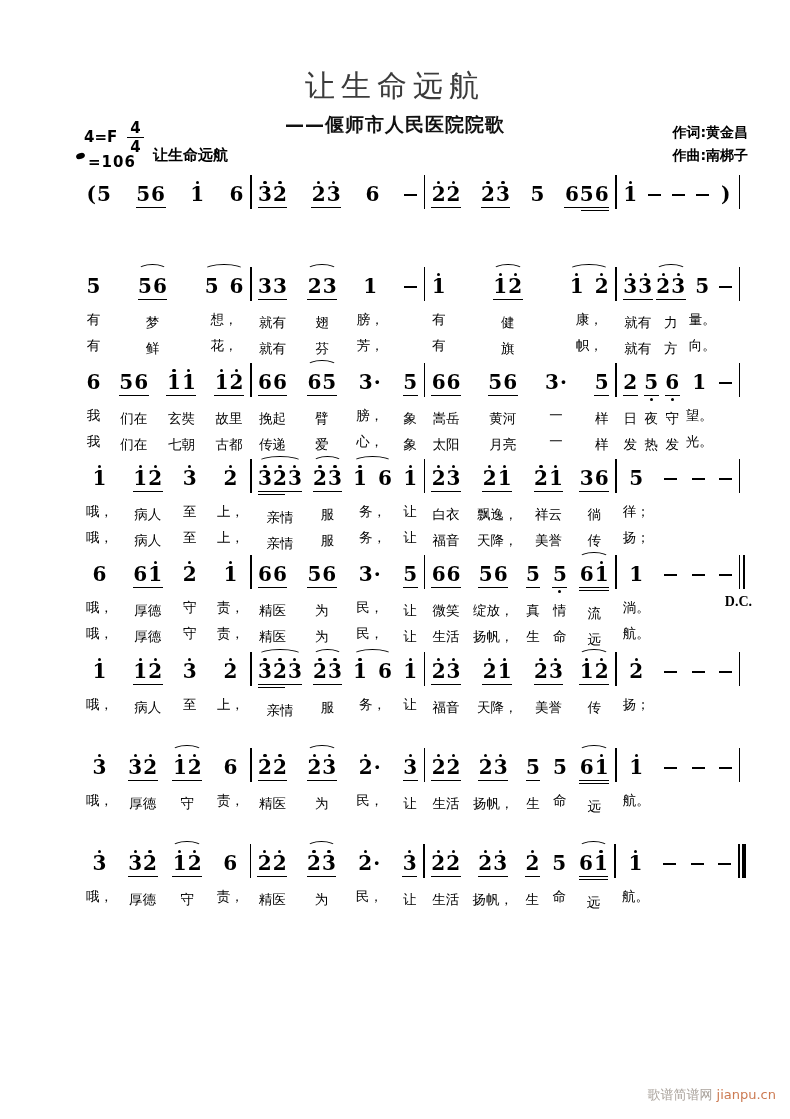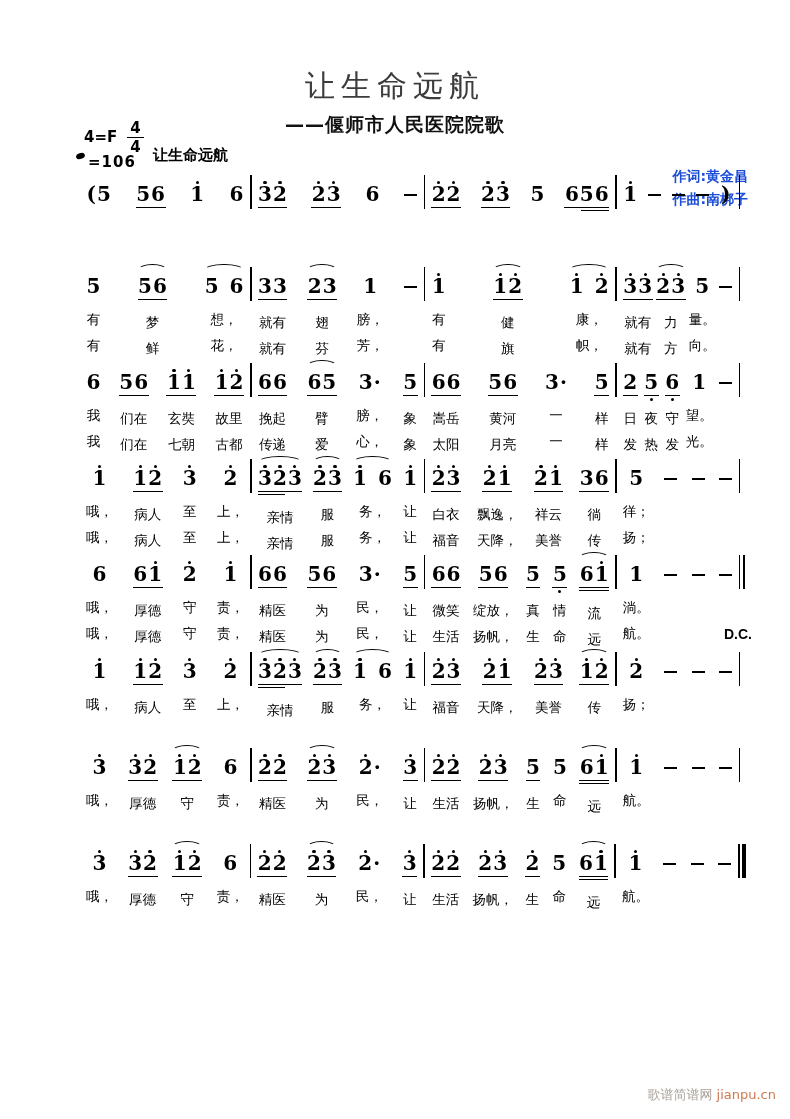--- a/index.html
+++ b/index.html
@@ -12,21 +12,21 @@
     position:absolute;left:0;right:0;top:66px;text-align:center;
     font-family:"DejaVu Serif","DejaVu Sans",serif;font-size:30px;
     font-weight:500;color:#3c3c3c;letter-spacing:6px;
   }
   .subtitle{
     position:absolute;left:0;right:0;top:112px;text-align:center;
     font-size:19px;font-weight:bold;color:#111;letter-spacing:1px;
   }
   .credits{
     position:absolute;right:42px;top:121px;text-align:left;
-    font-size:14px;font-weight:bold;line-height:23px;color:#1d4ed8;margin-top:44px;
+    font-size:14px;font-weight:bold;line-height:23px;color:#000000;
   }
   .keyrow{position:absolute;left:84px;top:120px;display:flex;align-items:flex-start;}
   .keysig{font-size:15px;font-weight:bold;margin-top:8px;}
   .timesig{margin-left:10px;text-align:center;font-size:15px;font-weight:bold;line-height:16px;}
   .timesig .num{border-bottom:1.5px solid #000;padding:0 3px 1px 3px;}
   .timesig .den{padding-top:1px;}
   .temporow{position:absolute;left:76px;top:153px;display:flex;}
   .notehead{width:9px;height:6px;background:#000;border-radius:50%;transform:rotate(-18deg);margin-right:3px;}
   .tempoval{font-size:15px;font-weight:bold;letter-spacing:1px;}
   .expression{position:absolute;left:153px;top:146px;font-size:15px;font-weight:bold;}
@@ -55,22 +55,22 @@
   .ul.part.t{align-self:flex-end;}
   .bd{height:6px;display:flex;align-items:center;justify-content:center;align-self:stretch;}
   .lyr{margin-top:9px;font-size:13.5px;line-height:15px;height:15px;white-space:nowrap;
        font-weight:500;color:#000;}
   .lyr.v2{margin-top:11px;}
   .bar{width:1.6px;background:#000;height:34px;margin-top:3px;flex:none;}
   .endgrp{display:flex;margin-top:3px;flex:none;}
   .endgrp .thin{width:1.6px;background:#000;height:34px;}
   .endgrp .thick{width:4px;background:#000;height:34px;margin-left:2.5px;}
   .endgrp .thin2{width:1.6px;background:#000;height:34px;margin-left:3px;}
-  .dc{position:absolute;right:-6px;top:42px;font-family:Liberation Sans, sans-serif;
-      font-size:14px;font-weight:bold;margin-top:32px;}
+  .dc{position:absolute;right:-6px;top:42px;font-family:Liberation Serif, serif;
+      font-size:14px;font-weight:bold;}
   
   .watermark{position:absolute;right:14px;top:1086px;font-size:13px;}
 </style>
 </head>
 <body>
 
 <div class="sheet">
 
   <div class="title">让生命远航</div>
   <div class="subtitle">——偃师市人民医院院歌</div>

